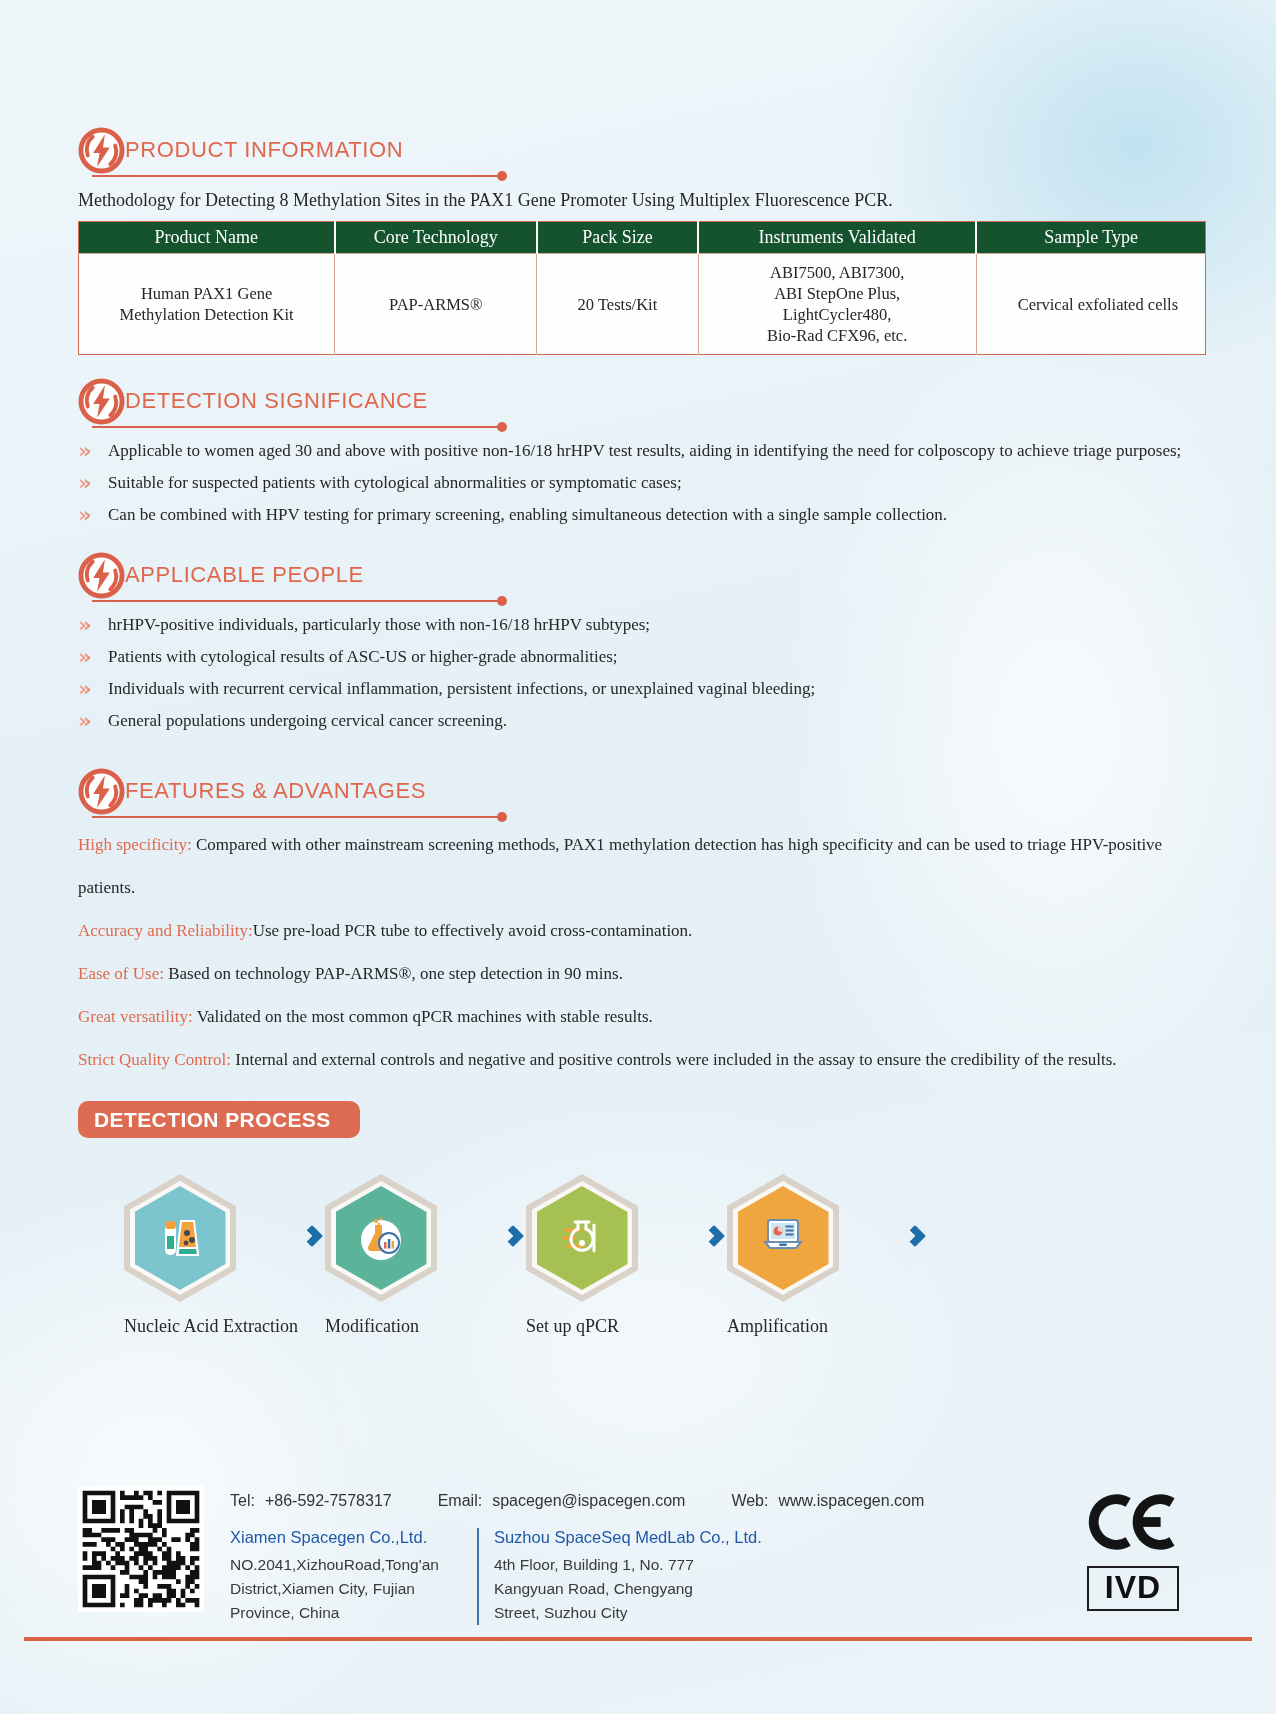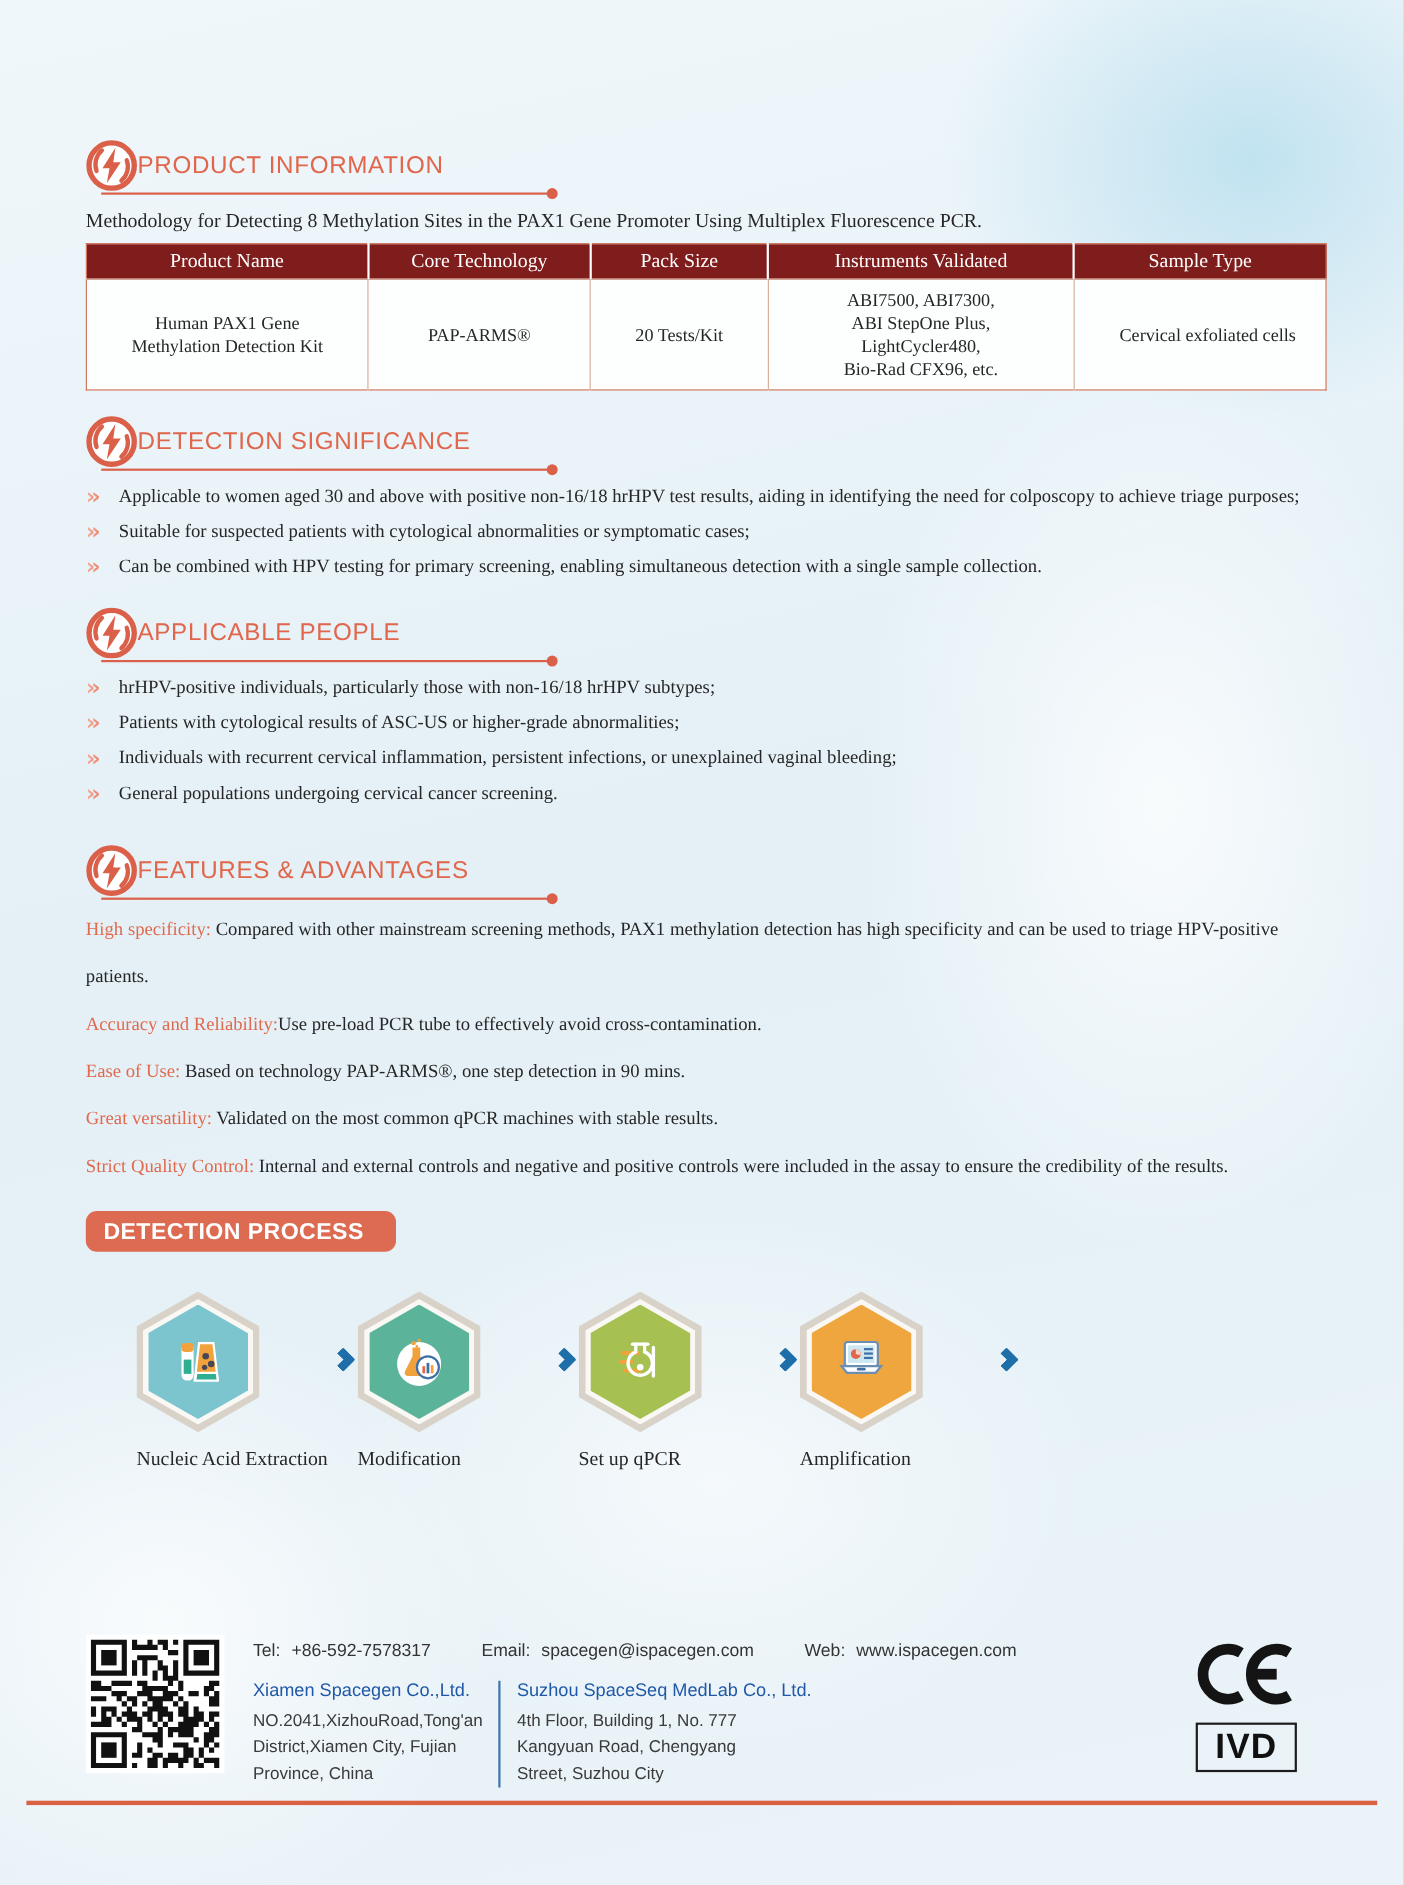--- a/index.html
+++ b/index.html
@@ -32,21 +32,21 @@
                         border-radius:50%; background:#db604a; }
   .sh-detect   { margin-top:22px; }
   .sh-people   { margin-top:20px; }
   .sh-features { margin-top:30px; }
 
   .intro { margin:16px 0 0; font-size:18px; }
 
   
   table.product { margin-top:10px; width:1128px; border-collapse:collapse; background:#fdfefe;
                   border:1px solid #ce6b50; table-layout:fixed; }
-  table.product th { background:#7f1d1d; color:#fff; font-weight:normal; font-size:18px;
+  table.product th { background:#14532d; color:#fff; font-weight:normal; font-size:18px;
                      padding:5px 4px; border-right:2px solid #fff; }
   table.product th:last-child { border-right:none; }
   table.product td { border-right:1px solid #d8a893; border-top:1px solid #d8a893;
                      padding:8px 10px; font-size:16.5px; text-align:center; line-height:21px;
                      white-space:pre-line; vertical-align:middle; }
   table.product td:last-child { border-right:none;padding-left:24px; }
   .cw1{width:256px}.cw2{width:202px}.cw3{width:161px}.cw4{width:278px}.cw5{width:229px}
 
   
   .bullets { list-style:none; margin:10px 0 0; padding:0; font-size:17px; line-height:32px; }
@@ -82,21 +82,21 @@
 
   
   .footer { position:absolute; left:78px; top:1486px; width:1120px; display:flex;
             font-family:"Liberation Sans", sans-serif; }
   .qr-wrap { flex:0 0 128px; }
   .qr { width:126px; height:126px; background:#fff; display:block; }
   .finfo { flex:1; margin-left:24px; }
   .contact-row { display:flex; font-size:16px; color:#333; margin-top:6px; }
   .pair { margin-right:46px; white-space:nowrap; }
   .pair .lbl { margin-right:10px; }
-  .companies { display:flex; margin-top:18px; }
+  .companies { display:flex; margin-top:18px;gap:24px; }
   .company { padding-right:14px; }
   .company + .company { border-left:2px solid #3e74ad; padding-left:15px; }
   .c1 { flex:0 0 212px; } .c2 { flex:0 0 250px; } .c3 { flex:1; }
   .cname { color:#2058a8; font-size:16.5px; margin-bottom:6px; white-space:nowrap; }
   .caddr { font-size:15.5px; line-height:24px; color:#3a3a3a; white-space:pre-line; }
   .certs { flex:0 0 130px; display:flex; flex-direction:column; align-items:center;text-align:right; }
   .ce { width:104px; height:68px; margin-top:2px; }
   .ivd { margin-top:10px; border:2px solid #1c1c1c; font-weight:bold; font-size:32px;
          padding:1px 16px 3px; color:#111; letter-spacing:1px;
          font-family:"Liberation Sans", sans-serif; }

